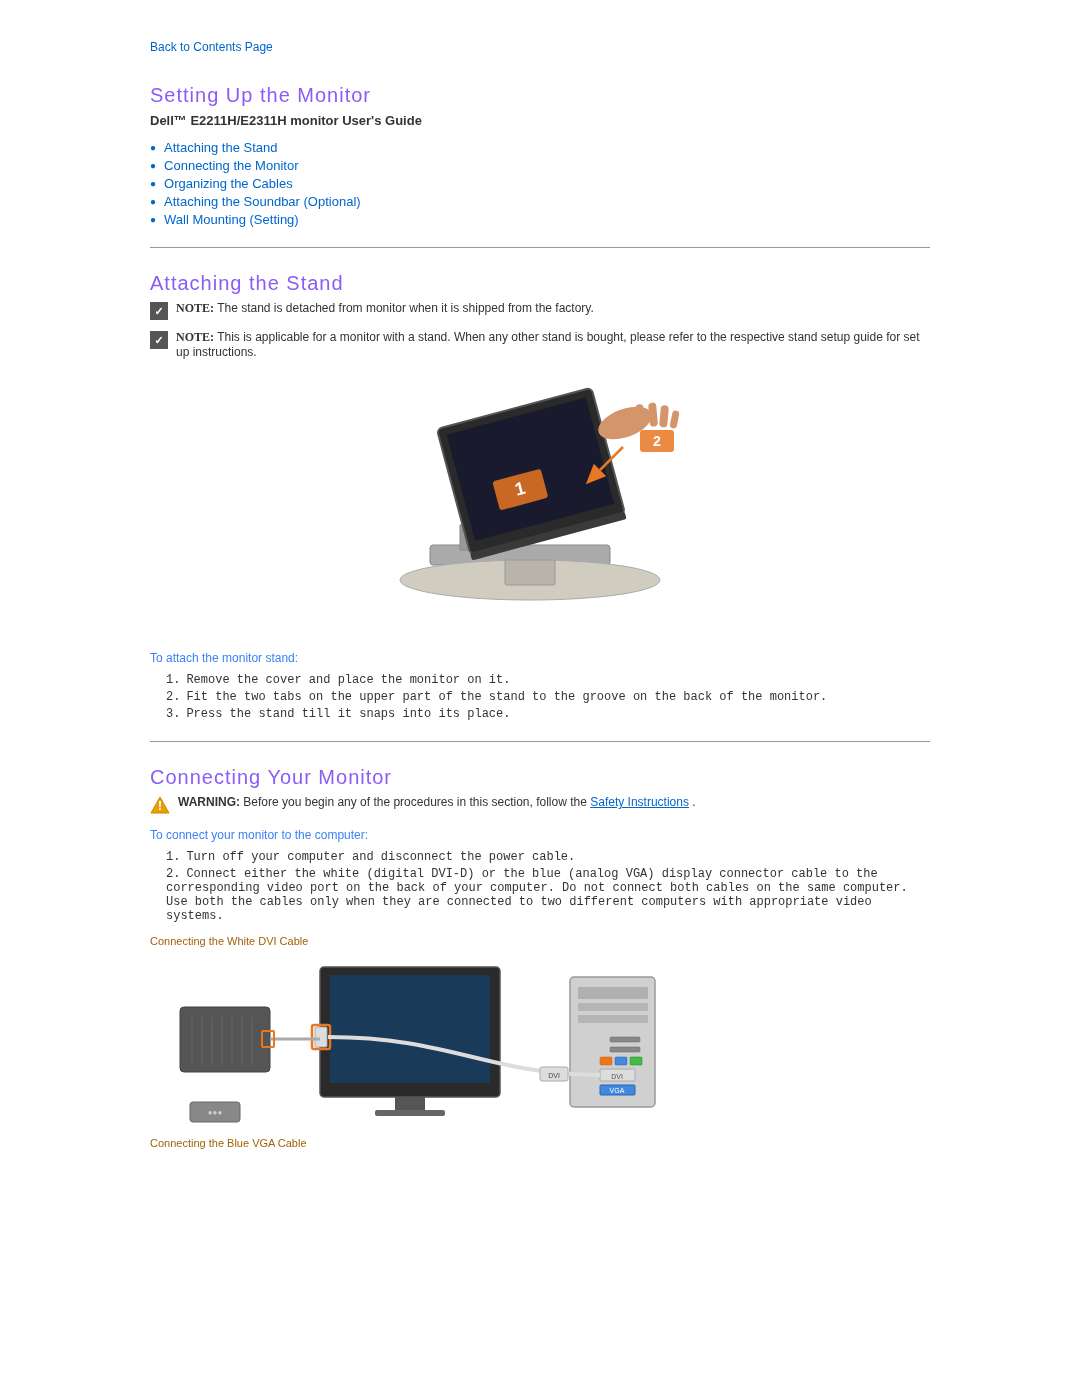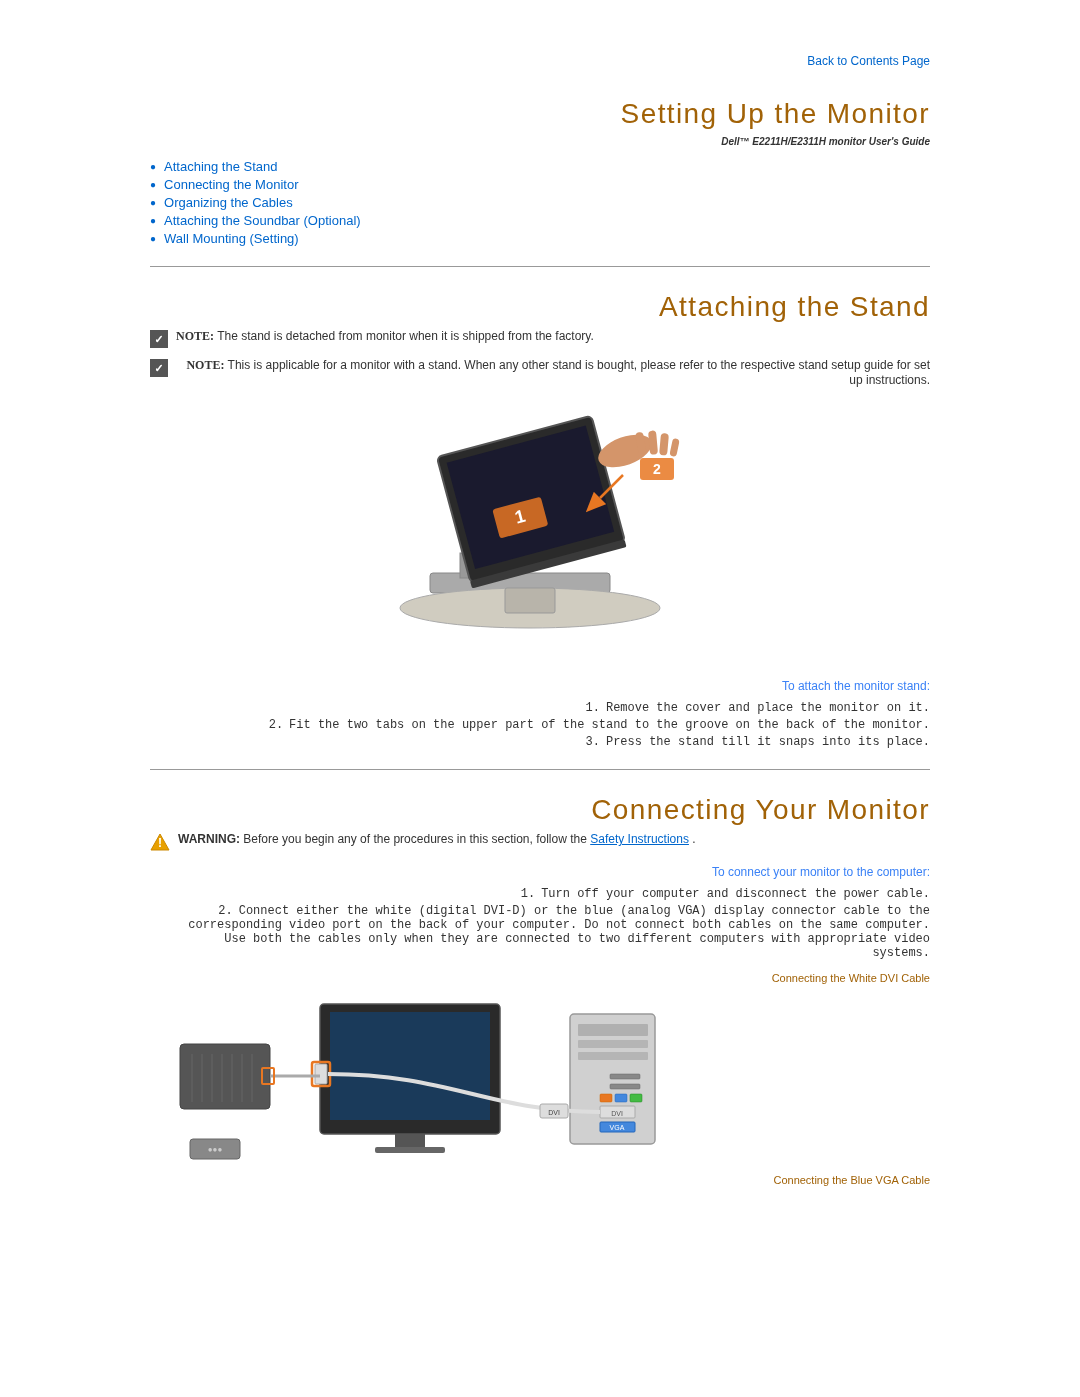--- a/index.html
+++ b/index.html
@@ -7,47 +7,45 @@
       font-family: Arial, Helvetica, sans-serif;
       font-size: 13px;
       color: #333;
       background: #fff;
       width: 1080px;
       min-height: 1397px;
       padding: 0;
     }
     .page-container {
       max-width: 900px;
-      margin: 14px auto;
+      margin: 0 auto;
       padding: 40px 60px;
-      text-align: right;
     }
     .back-link {
       color: #0066cc;
       text-decoration: none;
       font-size: 12px;
       display: block;
       margin-bottom: 30px;
     }
 
     
     .section-title {
       font-family: "Trebuchet MS", Arial, sans-serif;
-      font-size: 28px;
+      font-size: 20px;
       font-weight: normal;
-      color: #a16207;
+      color: #8b5cf6;
       letter-spacing: 0.05em;
       margin-bottom: 6px;
     }
     .subtitle {
-      font-size: 10px;
+      font-size: 13px;
       font-weight: bold;
       color: #333;
       margin-bottom: 12px;
-      font-style: italic;
     }
 
     
     .toc-list {
       list-style: none;
       margin-bottom: 16px;
     }
     .toc-list li {
       display: flex;
       align-items: center;

